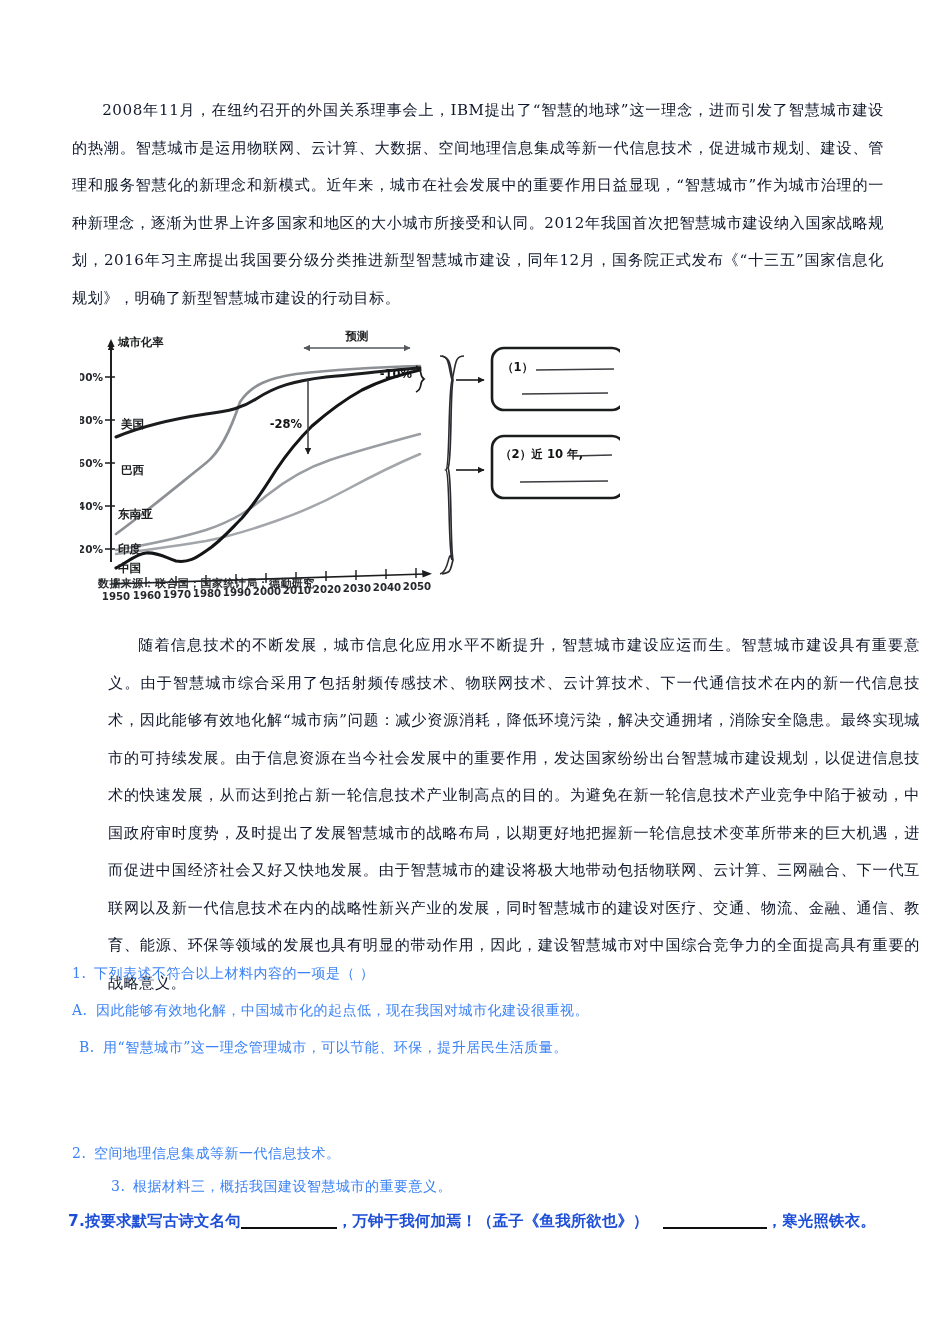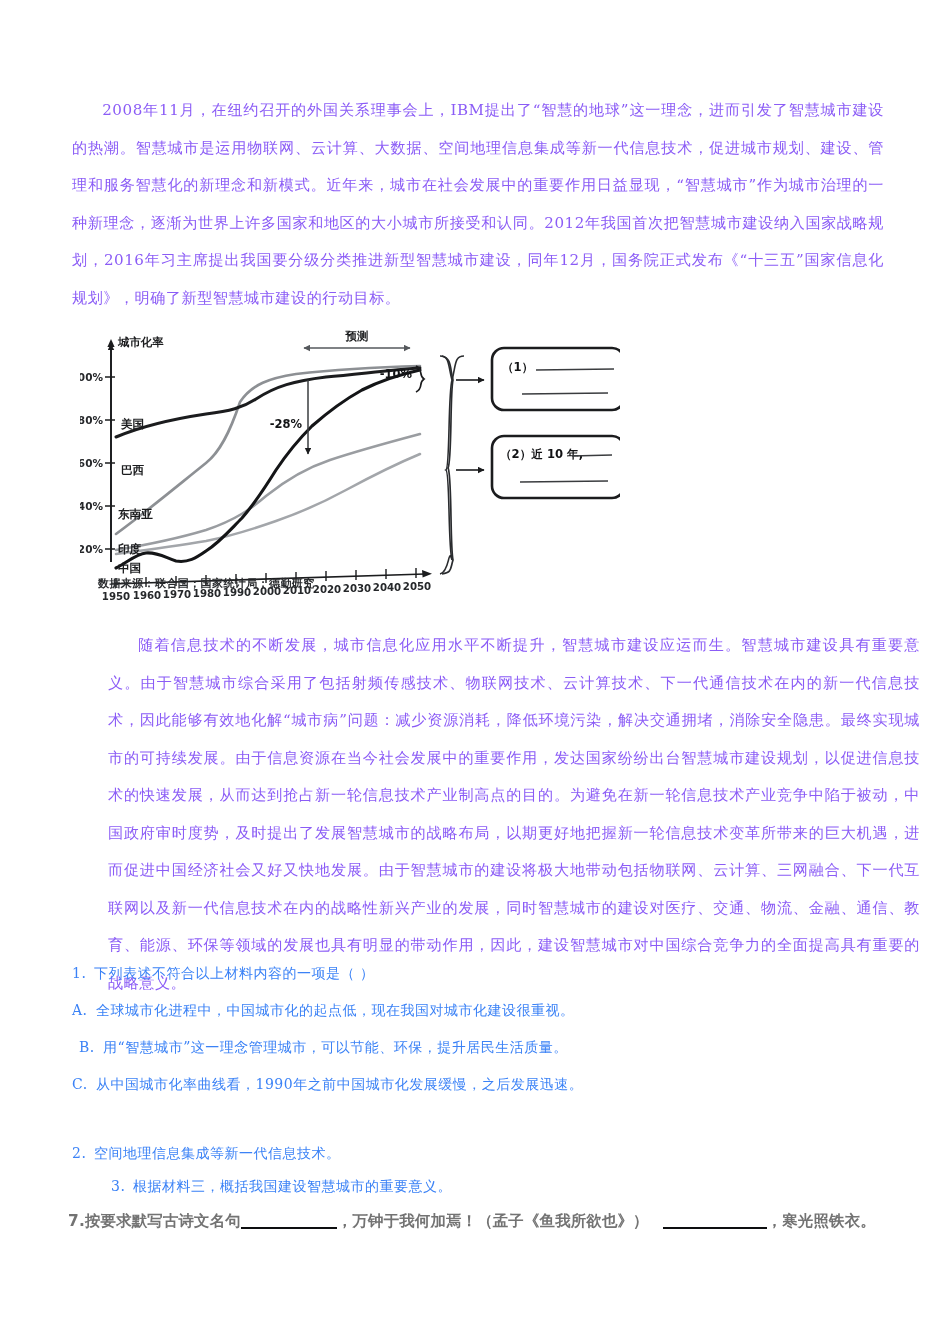--- a/index.html
+++ b/index.html
@@ -19,21 +19,21 @@
 
   
   .para {
     position: absolute;
     font-family: "DejaVu Serif", "Liberation Serif", serif;
     font-size: 15.1px;
     line-height: 37.5px;
     text-align: justify;
     text-justify: inter-ideograph;
     letter-spacing: 0.55px;
-    color: #8b5cf6;
+    color: #0f172a;
     word-break: break-all;
   }
   #para-intro {
     left: 72px;
     top: 92px;
     width: 812px;
     text-indent: 2em;
   }
   #para-body {
     left: 72px;
@@ -69,21 +69,21 @@
   #q7 {
     position: absolute;
     left: 68px;
     top: 1210px;
     width: 870px;
     font-family: "DejaVu Sans", "Liberation Sans", sans-serif;
     font-weight: bold;
     font-size: 15.4px;
     line-height: 22px;
     letter-spacing: 0.2px;
-    color: #737373;
+    color: #1d4ed8;
     white-space: nowrap;
   }
   #q7 .blank {
     display: inline-block;
     border-bottom: 2px solid #0d0e10;
     width: 96px;
     vertical-align: -3px;
   }
   #q7 .blank.wide { width: 104px; margin-left: 14px; }
 
@@ -236,28 +236,25 @@
 
     <div class="fig-caption">数据来源：联合国；国家统计局；德勤研究</div>
   </div>
 
   <div class="para" id="para-body">随着信息技术的不断发展，城市信息化应用水平不断提升，智慧城市建设应运而生。智慧城市建设具有重要意义。由于智慧城市综合采用了包括射频传感技术、物联网技术、云计算技术、下一代通信技术在内的新一代信息技术，因此能够有效地化解“城市病”问题：减少资源消耗，降低环境污染，解决交通拥堵，消除安全隐患。最终实现城市的可持续发展。由于信息资源在当今社会发展中的重要作用，发达国家纷纷出台智慧城市建设规划，以促进信息技术的快速发展，从而达到抢占新一轮信息技术产业制高点的目的。为避免在新一轮信息技术产业竞争中陷于被动，中国政府审时度势，及时提出了发展智慧城市的战略布局，以期更好地把握新一轮信息技术变革所带来的巨大机遇，进而促进中国经济社会又好又快地发展。由于智慧城市的建设将极大地带动包括物联网、云计算、三网融合、下一代互联网以及新一代信息技术在内的战略性新兴产业的发展，同时智慧城市的建设对医疗、交通、物流、金融、通信、教育、能源、环保等领域的发展也具有明显的带动作用，因此，建设智慧城市对中国综合竞争力的全面提高具有重要的战略意义。</div>
 
   <div class="qline" id="q1">
     <span class="marker">1.</span><span>下列表述不符合以上材料内容的一项是（      ）</span>
   </div>
   <div class="qline" id="opt-a">
-    <span class="choice-marker">A.</span><span>全球城市化进程中，中国城市化的起点低，现在我国对城市化建设很重视。</span>
+    <span class="choice-marker">A.</span><span>因此能够有效地化解，中国城市化的起点低，现在我国对城市化建设很重视。</span>
   </div>
   <div class="qline" id="opt-b">
     <span class="choice-marker">B.</span><span>用“智慧城市”这一理念管理城市，可以节能、环保，提升居民生活质量。</span>
   </div>
-  <div class="qline" id="opt-c">
-    <span class="choice-marker">C.</span><span>从中国城市化率曲线看，1990年之前中国城市化发展缓慢，之后发展迅速。</span>
-  </div>
   <div class="qline" id="q2">
     <span class="marker">2.</span><span>空间地理信息集成等新一代信息技术。</span>
   </div>
   <div class="qline" id="q3">
     <span class="marker">3.</span><span>根据材料三，概括我国建设智慧城市的重要意义。</span>
   </div>
 
   <div id="q7">
     <span>7.</span><span>按要求默写古诗文名句</span><span class="blank"></span><span>，万钟于我何加焉！（孟子《鱼我所欲也》）</span><span class="blank wide"></span><span>，寒光照铁衣。</span>
   </div>

